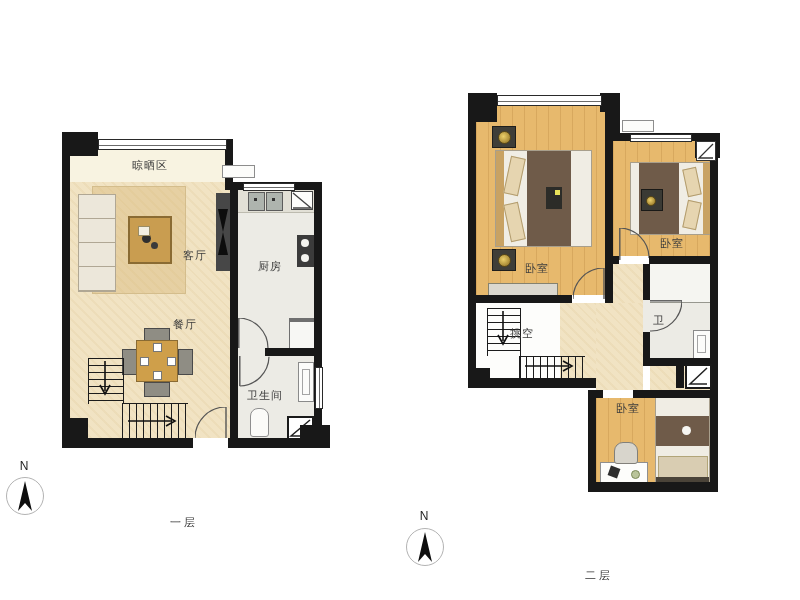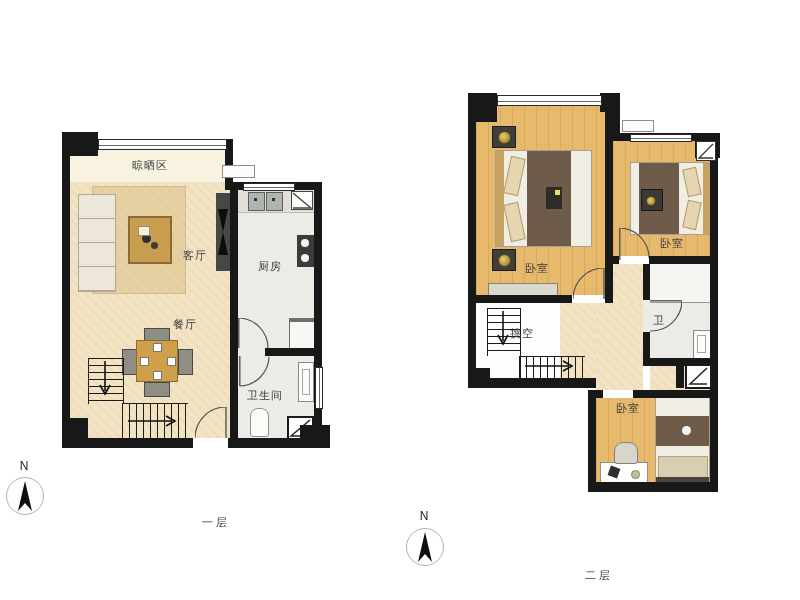--- a/index.html
+++ b/index.html
@@ -269,14 +269,14 @@
     </svg>
 </div>
 
 <div class="nlabel" style="left:412px;top:509px;width:24px;">N</div>
 <div class="ccirc" style="left:406px;top:528px;">
   <svg width="36" height="36" viewBox="0 0 36 36">
       <polygon points="18,3 25,33 18,25 11,33" fill="#0e0e0e"></polygon>
     </svg>
 </div>
 
-<div class="caption" style="left:170px;top:515px;width:60px;text-align:right;">一层</div>
+<div class="caption" style="left:154px;top:515px;width:60px;">一层</div>
 <div class="caption" style="left:569px;top:568px;width:60px;">二层</div>
 
 </body></html>

